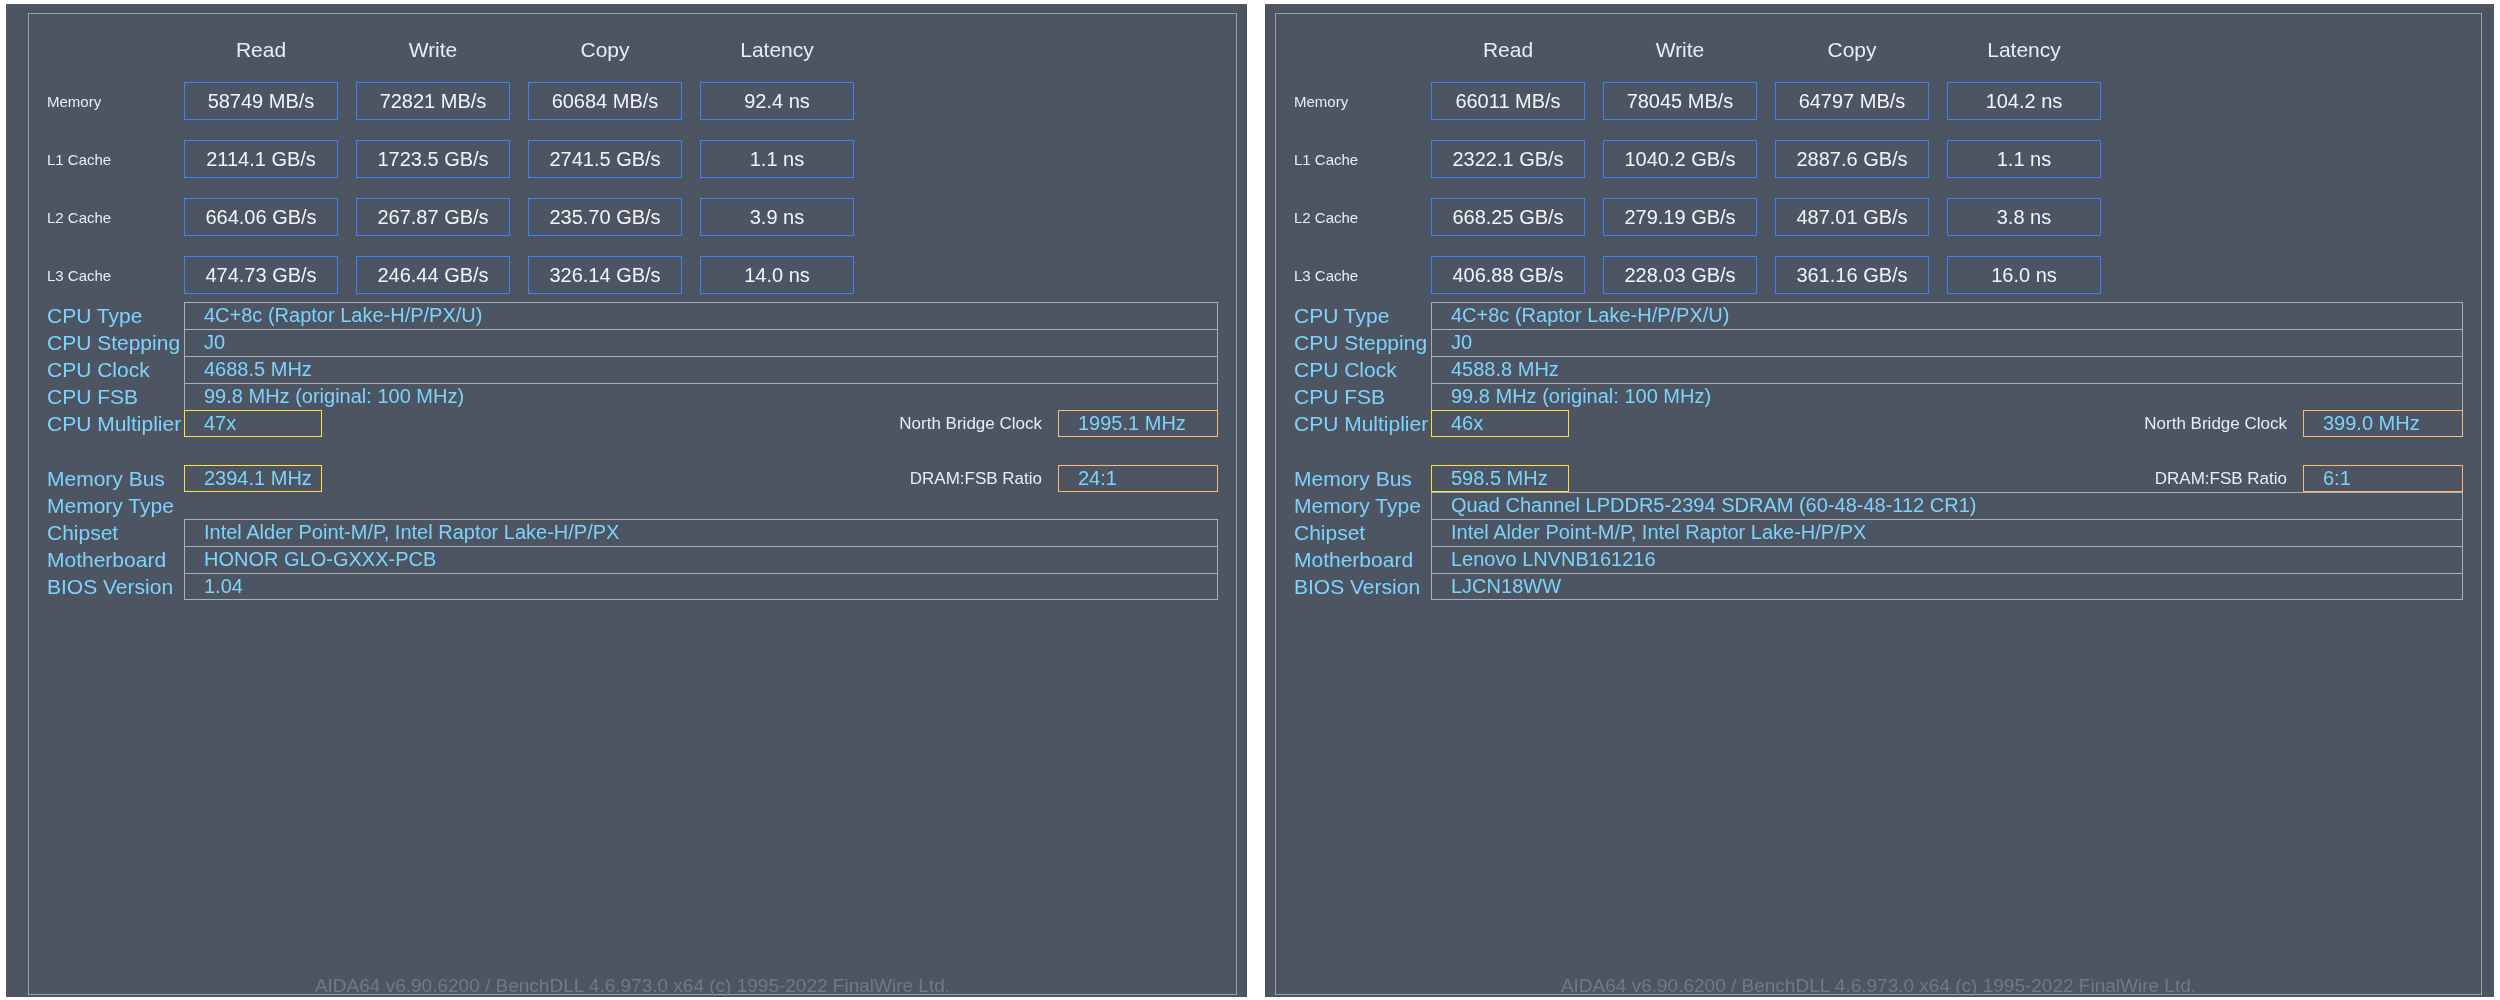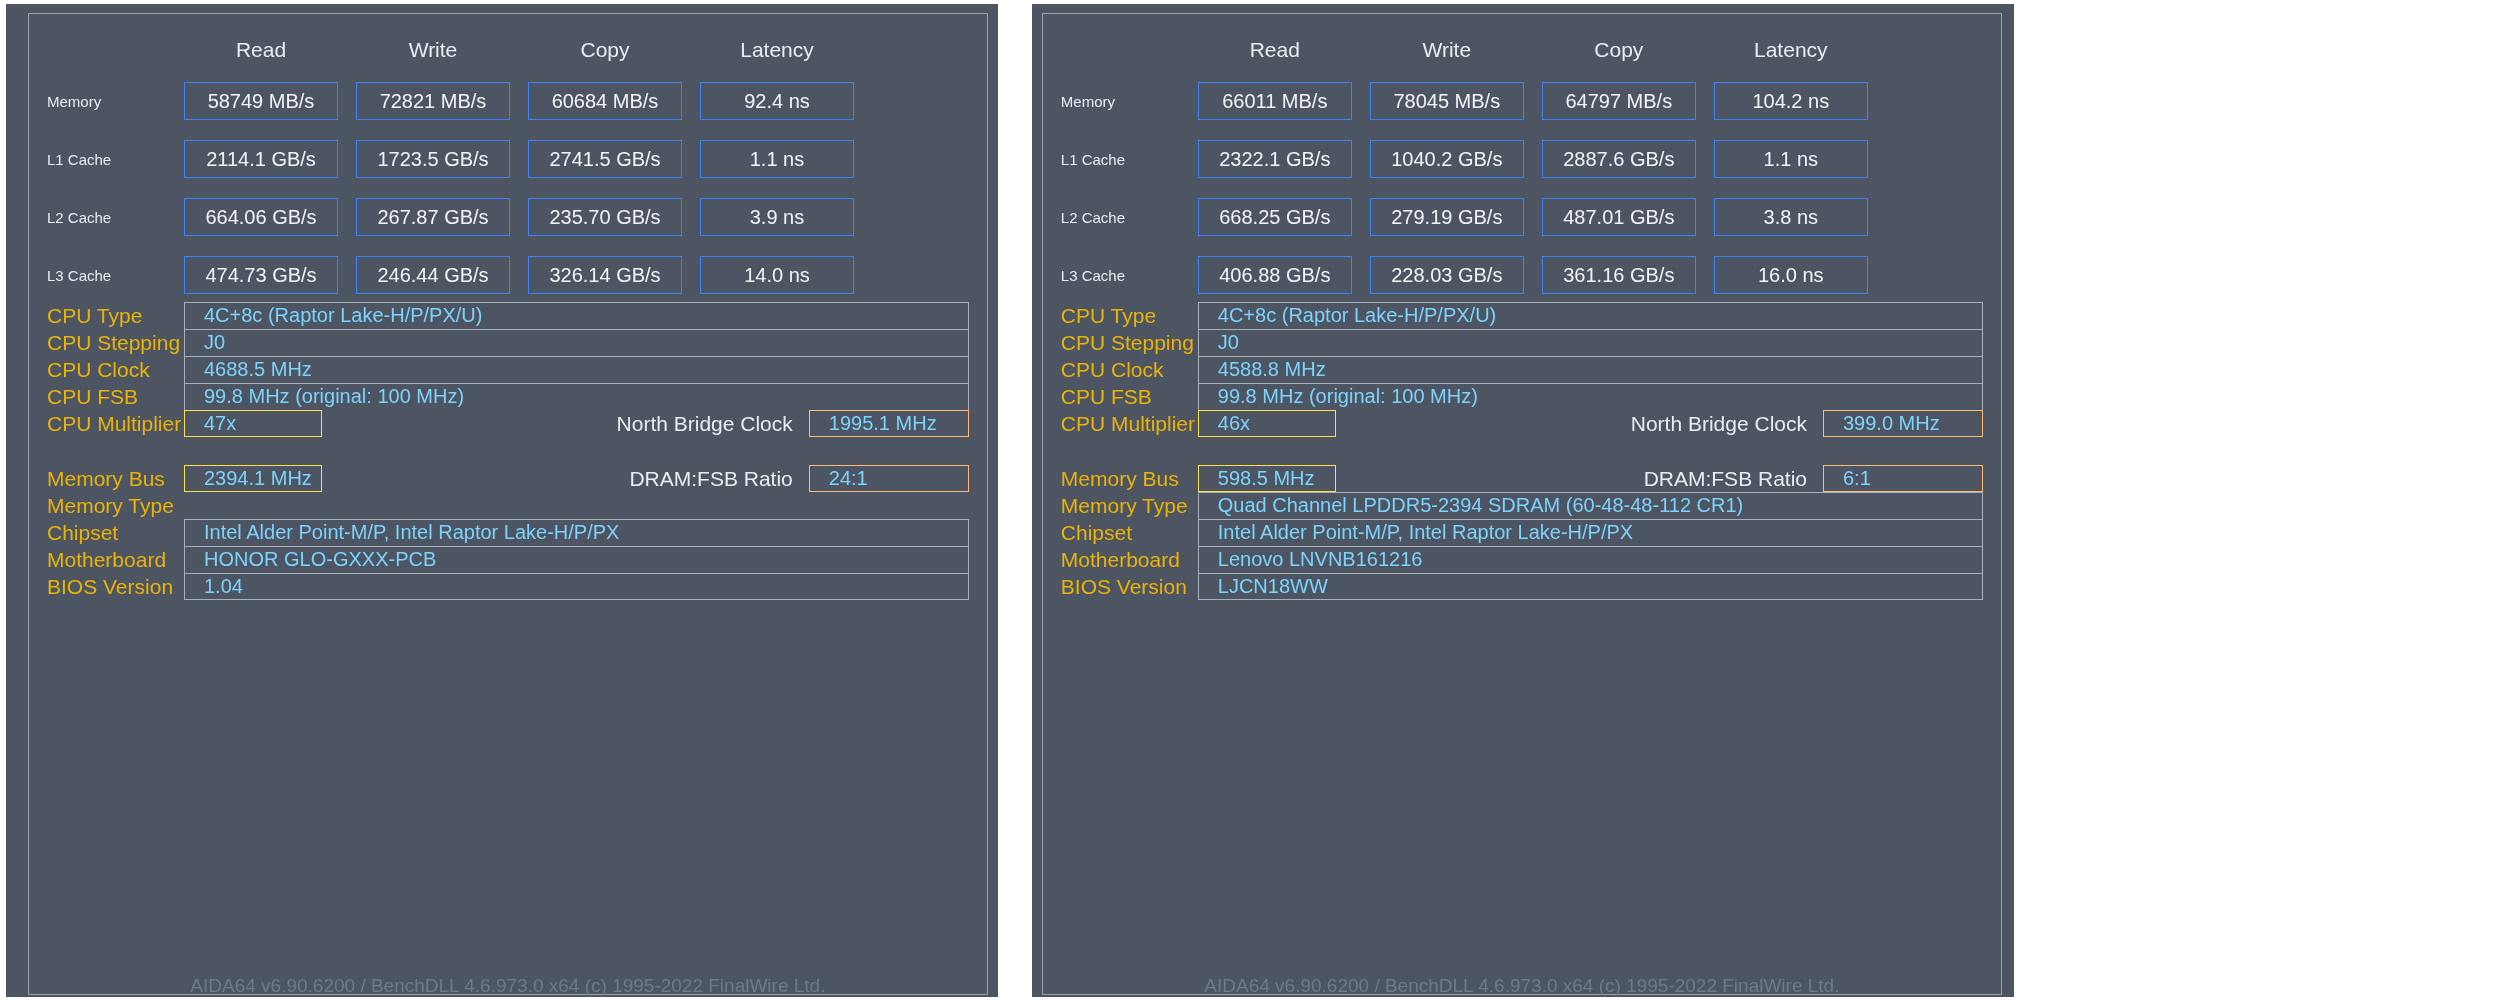--- a/index.html
+++ b/index.html
@@ -10,26 +10,26 @@
     height: 1000px;
     overflow: hidden;
   }
   body {
     font-family: "Liberation Sans", sans-serif;
     -webkit-font-smoothing: antialiased;
   }
 
   .screen {
     position: relative;
-    width: 2014px;
+    width: 2500px;
     height: 1000px;
     background: #ffffff;
     display: flex;
     flex-direction: row;
-    gap: 8px;
+    gap: 0;
   }
 
   
   .panel {
     position: relative;
     background: #4d5563;
     box-sizing: border-box;
     overflow: hidden;
   }
   .panel-left {
@@ -126,21 +126,21 @@
     width: 100%;
   }
   .inforow {
     display: flex;
     align-items: stretch;
     height: 27px;
   }
   .infolabel {
     width: 155px;
     flex: 0 0 155px;
-    color: #eab308;
+    color: #7dd3fc;
     font-size: 21px;
     padding-left: 18px;
     line-height: 27px;
     box-sizing: border-box;
     white-space: nowrap;
   }
   .infoval {
     flex: 1 1 auto;
     border: 1px solid #a8b0ba;
     border-bottom: none;
@@ -157,21 +157,21 @@
   }
 
   
   .inforow.split .infoval.small {
     flex: 0 0 138px;
     border: 1px solid #fde047;
   }
   .inforow.split .midlabel {
     flex: 1 1 auto;
     color: #e9ecf0;
-    font-size: 21px;
+    font-size: 17px;
     line-height: 27px;
     text-align: right;
     padding-right: 16px;
     white-space: nowrap;
     box-sizing: border-box;
   }
   .inforow.split .infoval.right {
     flex: 0 0 160px;
     border: 1px solid #fdba74;
   }

